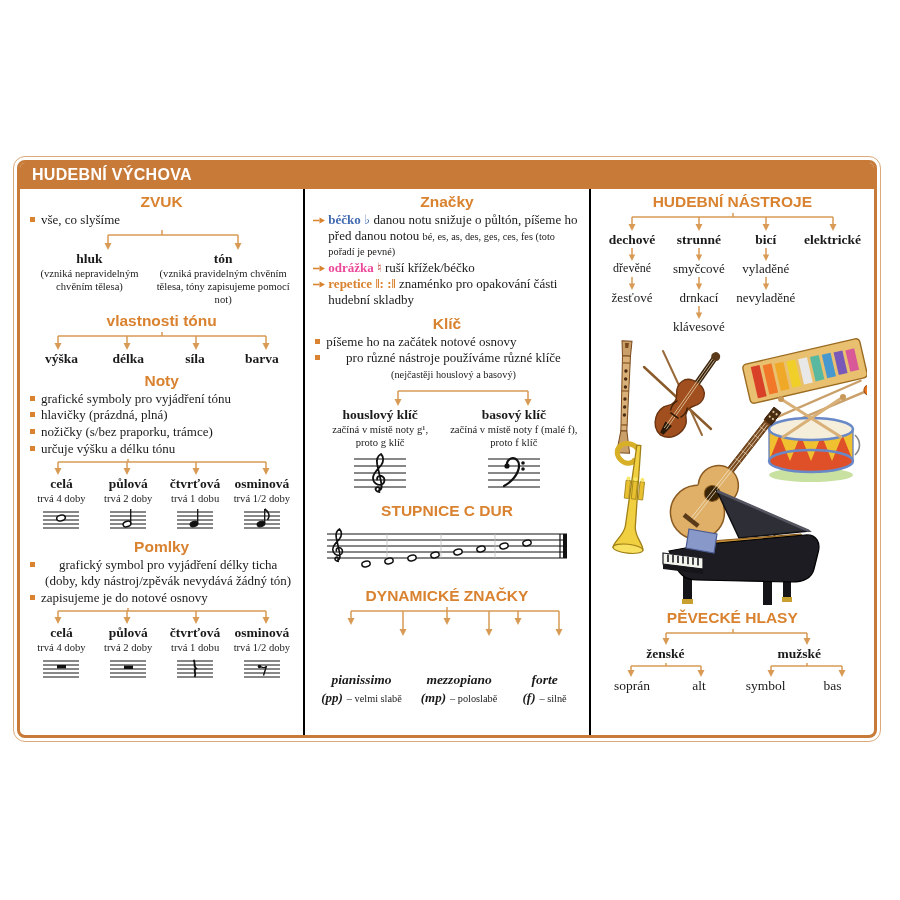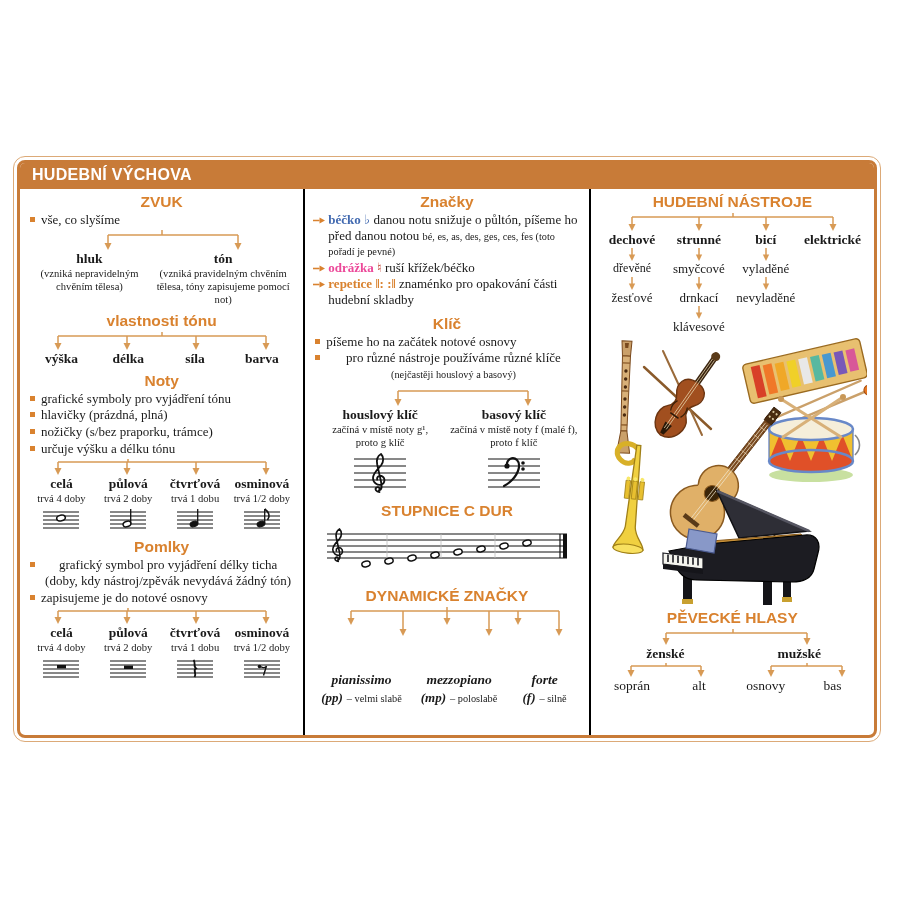--- a/index.html
+++ b/index.html
@@ -545,20 +545,20 @@
       <svg class="conn" width="268" height="16" viewBox="0 0 268 16">
         <path d="M67,1 V4 M32,4 H102 M32,4 V9 M102,4 V9 M208,1 V4 M172,4 H243 M172,4 V9 M243,4 V9" stroke="#d89a55" stroke-width="1.5" fill="none"></path>
         <polygon points="28.5,8 35.5,8 32,15" fill="#d89a55"></polygon>
         <polygon points="98.5,8 105.5,8 102,15" fill="#d89a55"></polygon>
         <polygon points="168.5,8 175.5,8 172,15" fill="#d89a55"></polygon>
         <polygon points="239.5,8 246.5,8 243,15" fill="#d89a55"></polygon>
       </svg>
       <div class="treerow">
         <div style="width:25%;font-size:13.5px">soprán</div>
         <div style="width:25%;font-size:13.5px">alt</div>
-        <div style="width:25%;font-size:13.5px">osnovy</div>
+        <div style="width:25%;font-size:13.5px">symbol</div>
         <div style="width:25%;font-size:13.5px">bas</div>
       </div>
     </div>
 
   </div>
 </div>
 </div>
 
 </body></html>

